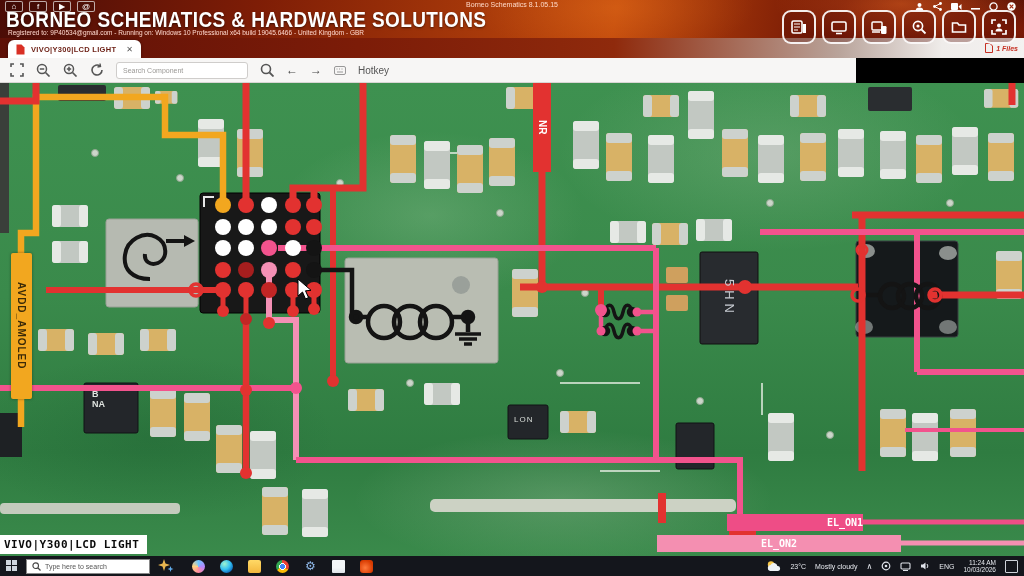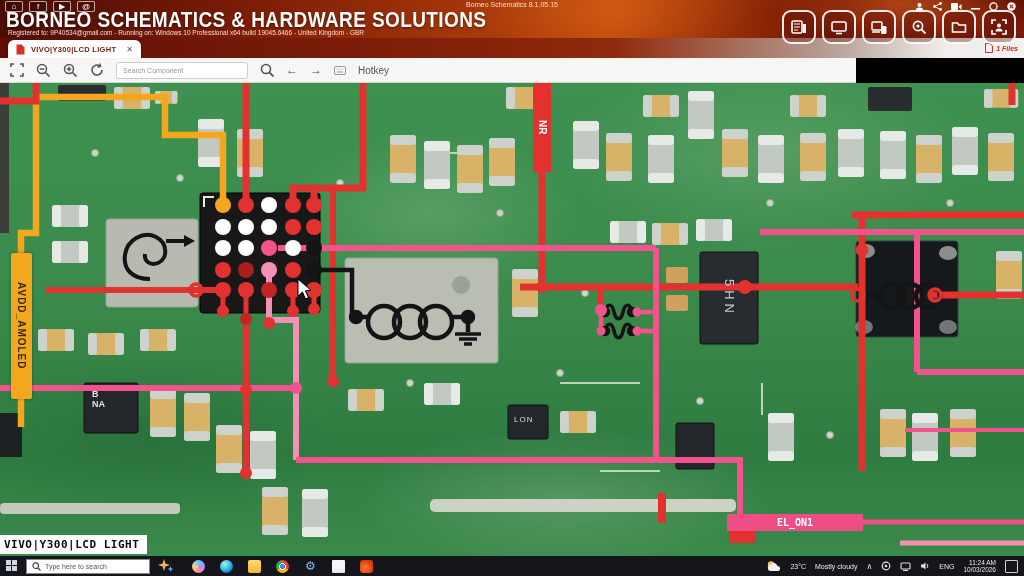--- a/index.html
+++ b/index.html
@@ -56,21 +56,21 @@
       radial-gradient(300px 100px at 55% 88%, rgba(220,230,210,.20), transparent 70%),
       linear-gradient(180deg,#3e9150 0%,#3a8a4b 45%,#2f7c41 78%,#3a8a4b 100%);}
   #canvas svg{position:absolute;left:0;top:0;}
   .vt{writing-mode:vertical-rl;}
   #avdd-strip{left:11px;top:170px;width:21px;height:146px;background:#f2a71f;border-radius:2px;
     display:flex;align-items:center;justify-content:center;box-shadow:0 0 3px rgba(0,0,0,.4);}
   #avdd-strip span{font-size:10px;font-weight:700;color:#3a2a08;letter-spacing:1px;}
   #nr-bar{left:533px;top:0px;width:18px;height:89px;background:#e23230;display:flex;
     align-items:center;justify-content:center;}
   #nr-bar span{color:#fff;font-size:10px;font-weight:700;}
-  #el1-bar{left:727px;top:431px;width:136px;height:17px;background:#ee4d86;}
+  #el1-bar{left:727px;top:431px;width:136px;height:17px;background:#ee4d86;justify-content:flex-end;}
   #el2-bar{left:657px;top:452px;width:244px;height:17px;background:#f48fb1;}
   .elbar{display:flex;align-items:center;justify-content:center;
     color:#fff;font-family:"DejaVu Sans Mono",monospace;font-size:10px;font-weight:700;}
   #sot-label{left:700px;top:169px;width:58px;height:92px;display:flex;align-items:center;justify-content:center;}
   #sot-label span{color:#c8ccd2;font-size:13px;letter-spacing:4px;}
   #bna-label{left:92px;top:306px;color:#dfe3df;font-size:9px;line-height:10px;font-weight:700;}
   #lon-label{left:514px;top:332px;color:#d8dcd8;font-size:8px;letter-spacing:1px;}
   #status-label{left:0;top:452px;background:#fff;color:#0a0a0a;font-family:"DejaVu Sans Mono",monospace;
     font-size:11px;font-weight:700;padding:3px 8px 3px 4px;letter-spacing:.5px;}
   
@@ -476,20 +476,23 @@
 
   <div id="avdd-strip" class="abs">
     <span class="vt">AVDD_AMOLED</span>
   </div>
   <div id="nr-bar" class="abs">
     <span class="vt">NR</span>
   </div>
   <div id="el1-bar" class="abs elbar">
     <span>EL_ON1</span>
   </div>
+  <div id="el2-bar" class="abs elbar">
+    <span>EL_ON2</span>
+  </div>
   <div id="sot-label" class="abs">
     <span class="vt">5HN</span>
   </div>
   <div id="bna-label" class="abs">
     <div>B</div>
     <div>NA</div>
   </div>
   <div id="lon-label" class="abs">LON</div>
   <div id="status-label" class="abs">VIVO|Y300|LCD LIGHT</div>
 </div>

